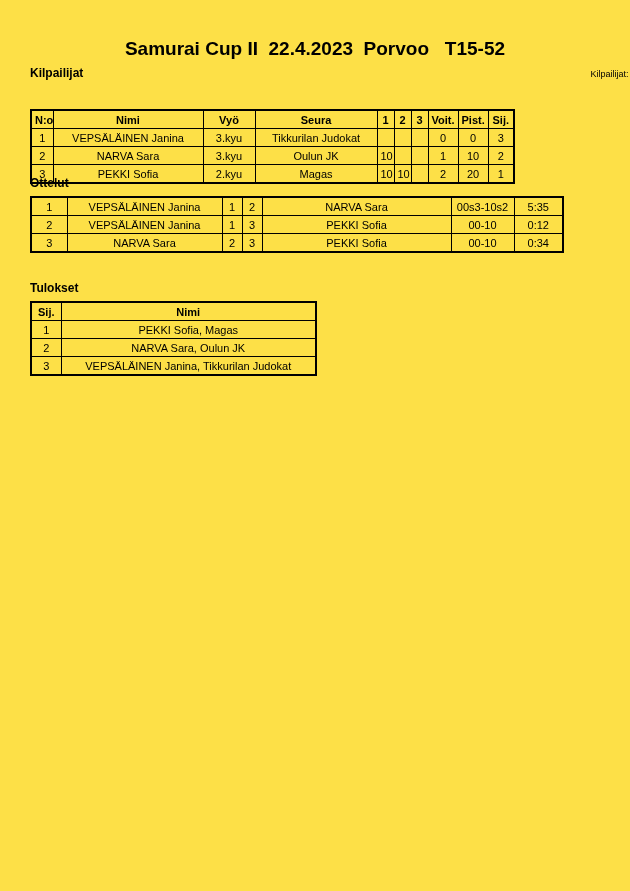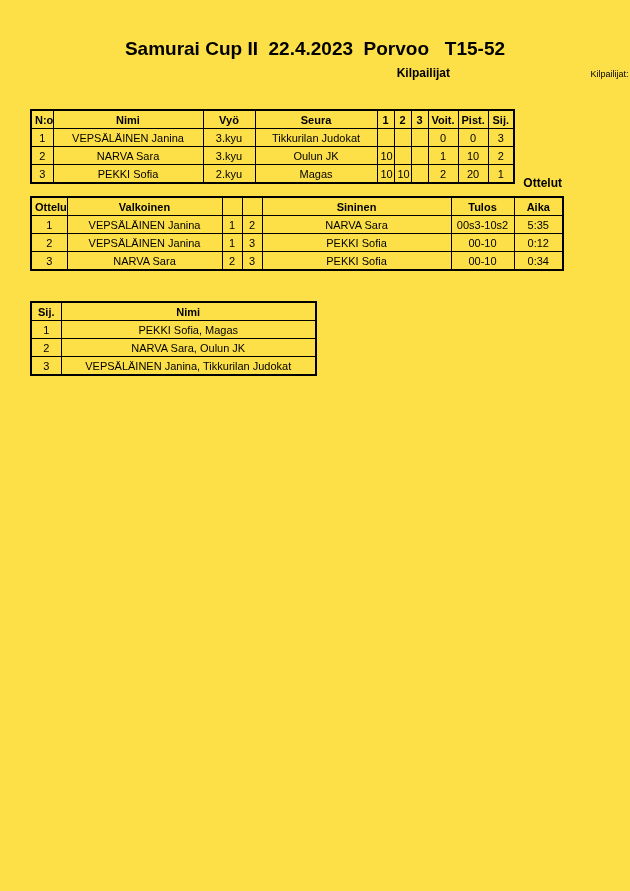--- a/index.html
+++ b/index.html
@@ -7,21 +7,21 @@
     position:relative; width:630px; height:891px; background:#fde047;
     font-family:"Liberation Sans", sans-serif; color:#000;
     overflow:hidden;
     padding-left:36px;
   }
   .main-title {
     position:absolute; top:38px; left:0; width:630px;
     text-align:center; font-size:19px; font-weight:bold; white-space:pre;
   }
   .count-label { position:absolute; top:69px; right:30px; font-size:9px; }
-  .section-title { position:absolute; text-align:right; font-size:12px; font-weight:bold; }
+  .section-title { position:absolute; text-align:left; font-size:12px; font-weight:bold; }
   .st1 { top:66px;  left:30px; width:420px; }
   .st2 { top:176px; left:30px; width:532px; }
   .st3 { top:281px; left:30px; width:285px; }
   table.tbl {
     position:absolute; border-collapse:collapse; table-layout:fixed;
     border:2px solid #000; font-size:11px;
   }
   .tbl1 { top:89px;  left:30px; width:483px;margin-top:20px; }
   .tbl2 { top:196px; left:30px; width:532px; }
   .tbl3 { top:301px; left:30px; width:285px; }
@@ -113,29 +113,20 @@
     <colgroup>
       <col style="width:36px">
         <col style="width:155px">
         <col style="width:20px">
         <col style="width:20px">
       <col style="width:189px">
         <col style="width:63px">
         <col style="width:49px">
     </colgroup>
     <tbody>
-        <tr>
-      <th>Ottelu</th>
-      <th>Valkoinen</th>
-      <th></th>
-      <th></th>
-      <th>Sininen</th>
-      <th>Tulos</th>
-      <th>Aika</th>
-    </tr>
     <tr>
       <td class="ac">1</td>
       <td class="al">VEPSÄLÄINEN Janina</td>
       <td class="ac">1</td>
       <td class="ac">2</td>
       <td class="al">NARVA Sara</td>
       <td class="ac">00s3-10s2</td>
       <td class="ac">5:35</td>
     </tr>
     <tr>
@@ -152,20 +143,21 @@
       <td class="al">NARVA Sara</td>
       <td class="ac">2</td>
       <td class="ac">3</td>
       <td class="al">PEKKI Sofia</td>
       <td class="ac">00-10</td>
       <td class="ac">0:34</td>
     </tr>
   </tbody>
     </table>
 
+  <div class="section-title st3">Tulokset</div>
   <table class="tbl tbl3">
     <colgroup>
       <col style="width:30px">
         <col style="width:255px">
     </colgroup>
     <tbody>
         <tr>
       <th>Sij.</th>
       <th>Nimi</th>
     </tr>

